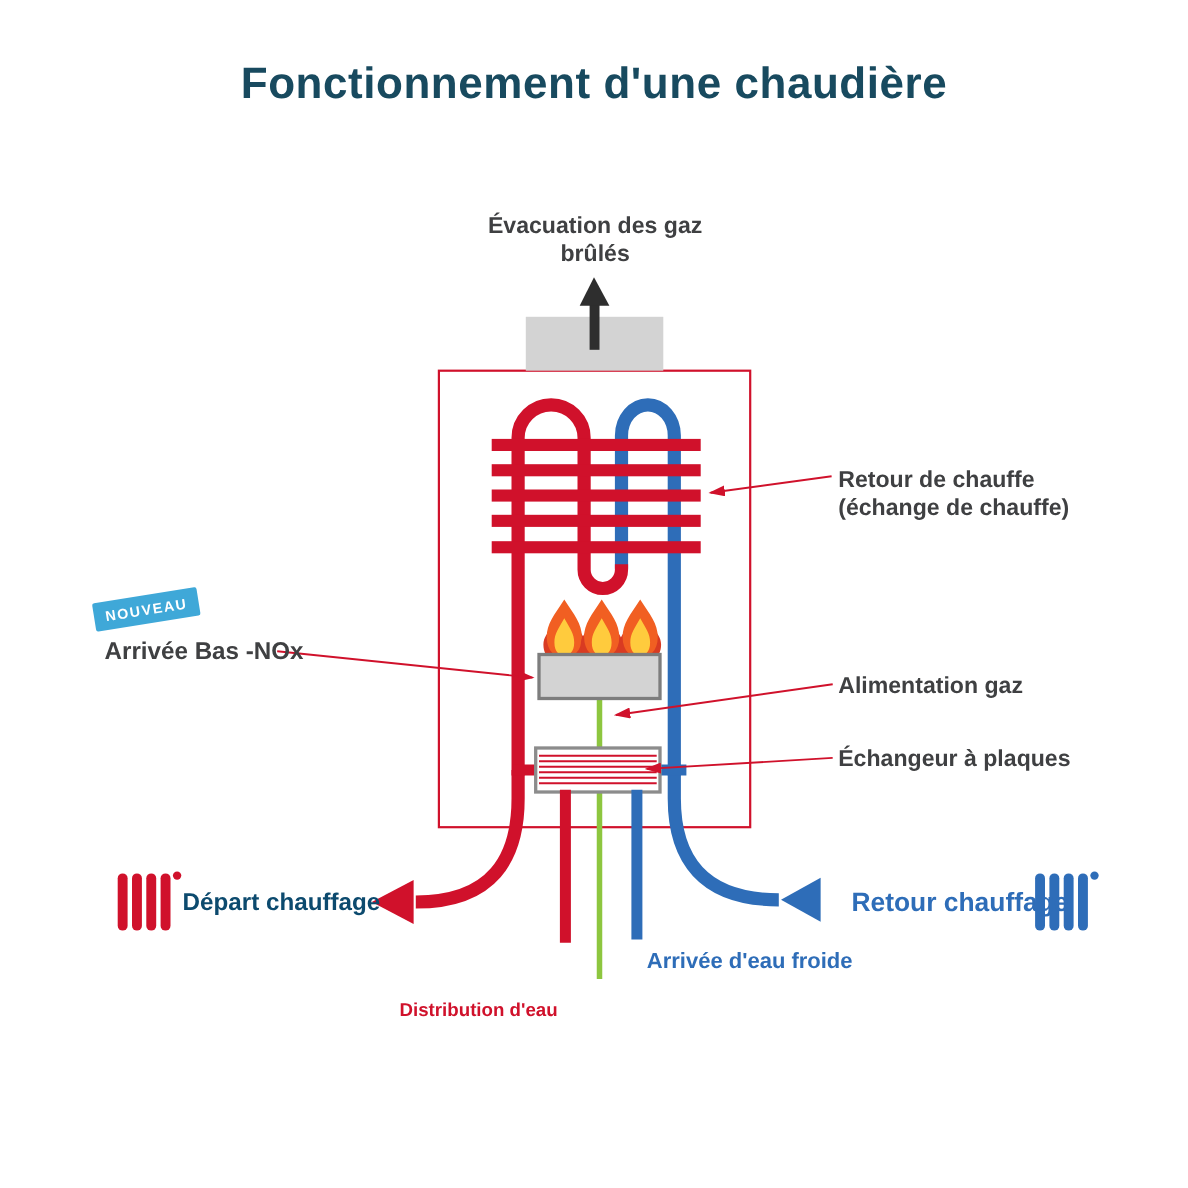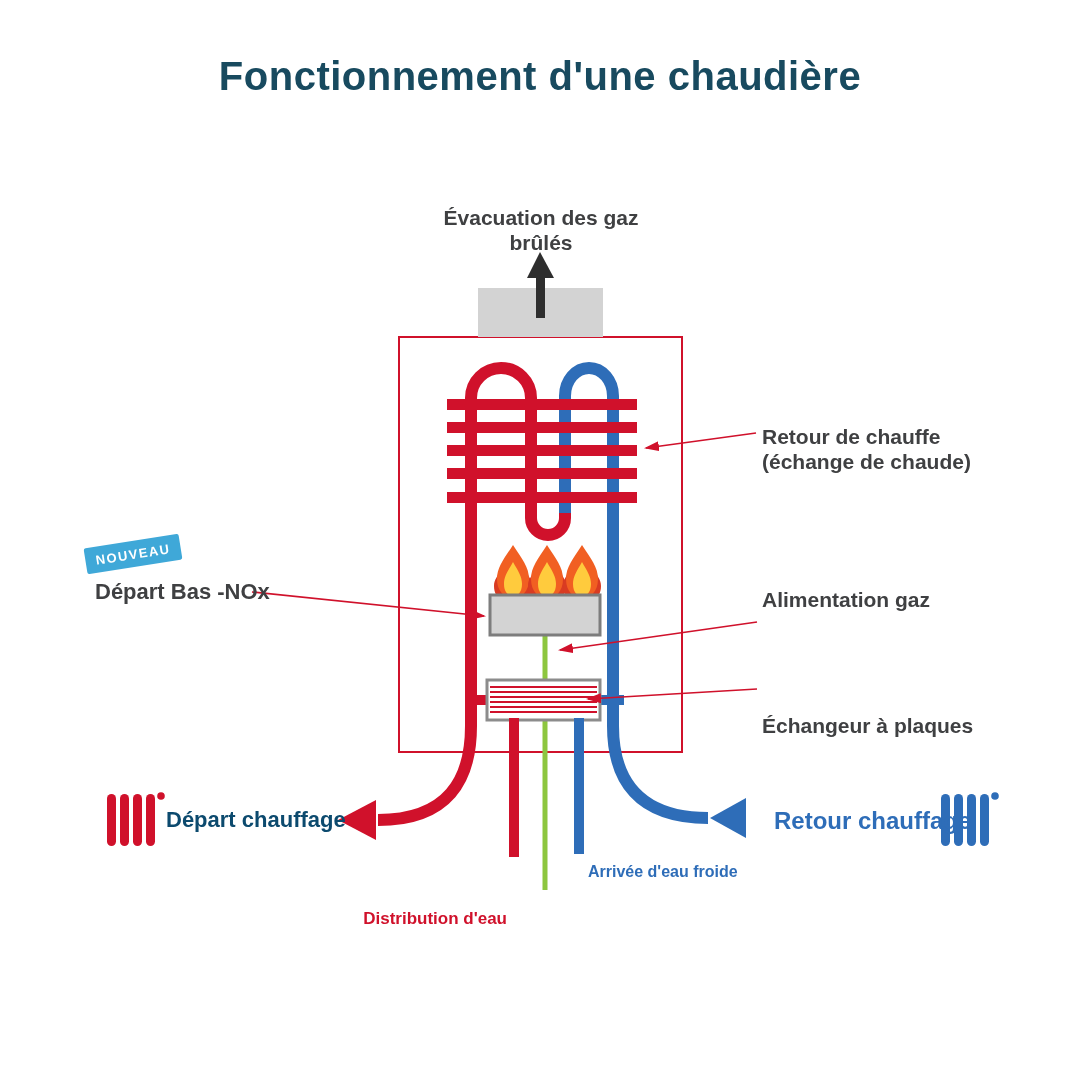--- a/index.html
+++ b/index.html
@@ -3,32 +3,32 @@
 <meta charset="utf-8">
 <style>
   html,body{margin:0;padding:0;background:#fff;}
   .canvas{position:relative;width:1080px;height:932px;background:#ffffff;overflow:hidden;
           font-family:"Liberation Sans",sans-serif;}
   .title{position:absolute;left:0;top:54px;width:1080px;text-align:center;
          font-size:40px;font-weight:bold;color:#184a5f;letter-spacing:.5px;}
   svg.diagram{position:absolute;left:0;top:0;width:1080px;height:1080px;}
   .lbl{position:absolute;color:#3f4042;font-weight:bold;font-size:21px;line-height:1.2;}
   .lbl-center{text-align:center;}
-  .lbl-evac{left:440px;top:205px;width:202px;}
+  .lbl-evac{left:440px;top:193px;width:202px;}
   .lbl-corps{left:762px;top:424px;line-height:25px;}
-  .lbl-alim{left:762px;top:587px;}
-  .lbl-echan{left:762px;top:713px;}
+  .lbl-alim{left:762px;top:611px;}
+  .lbl-echan{left:762px;top:677px;}
   .lbl-bruleur{left:95px;top:579px;font-size:22px;}
   .badge{position:absolute;left:85px;top:541px;width:96px;height:26px;background:#3fa8d8;
          transform:rotate(-9deg);display:flex;align-items:center;justify-content:center;
          color:#ffffff;font-size:13px;font-weight:bold;letter-spacing:1.5px;border-radius:2px;}
   .lbl-depart{left:166px;top:807px;font-size:22px;color:#0c4a6e;}
   .lbl-retour{left:774px;top:807px;font-size:24px;color:#2e6db8;}
   .lbl-distrib{left:345px;top:908px;width:162px;text-align:right;font-size:17px;color:#d0112b;line-height:1.3;}
-  .lbl-arrivee{left:588px;top:862px;font-size:16px;color:#2e6db8;}
+  .lbl-arrivee{left:588px;top:862px;font-size:20px;color:#2e6db8;}
 </style>
 </head>
 <body>
 
 <div class="canvas">
 
   <div class="title">Fonctionnement d'une chaudière</div>
 
   <svg class="diagram" viewBox="0 0 1080 1080">
     <defs>
@@ -120,25 +120,25 @@
       <rect x="967" y="794" width="9" height="52" rx="4.5"></rect>
       <rect x="980" y="794" width="9" height="52" rx="4.5"></rect>
       <circle cx="995" cy="796" r="3.8"></circle>
     </g>
   </svg>
 
   <div class="lbl lbl-center lbl-evac">Évacuation des gaz brûlés</div>
 
   <div class="lbl lbl-corps">
     <div>Retour de chauffe</div>
-    <div>(échange de chaude)</div>
+    <div>(échange de chauffe)</div>
   </div>
 
   <div class="badge">NOUVEAU</div>
-  <div class="lbl lbl-bruleur">Départ Bas -NOx</div>
+  <div class="lbl lbl-bruleur">Arrivée Bas -NOx</div>
 
   <div class="lbl lbl-alim">Alimentation gaz</div>
   <div class="lbl lbl-echan">Échangeur à plaques</div>
 
   <div class="lbl lbl-depart">Départ chauffage</div>
   <div class="lbl lbl-retour">Retour chauffage</div>
 
   <div class="lbl lbl-distrib">Distribution d'eau chaude</div>
   <div class="lbl lbl-arrivee">Arrivée d'eau froide</div>
 

